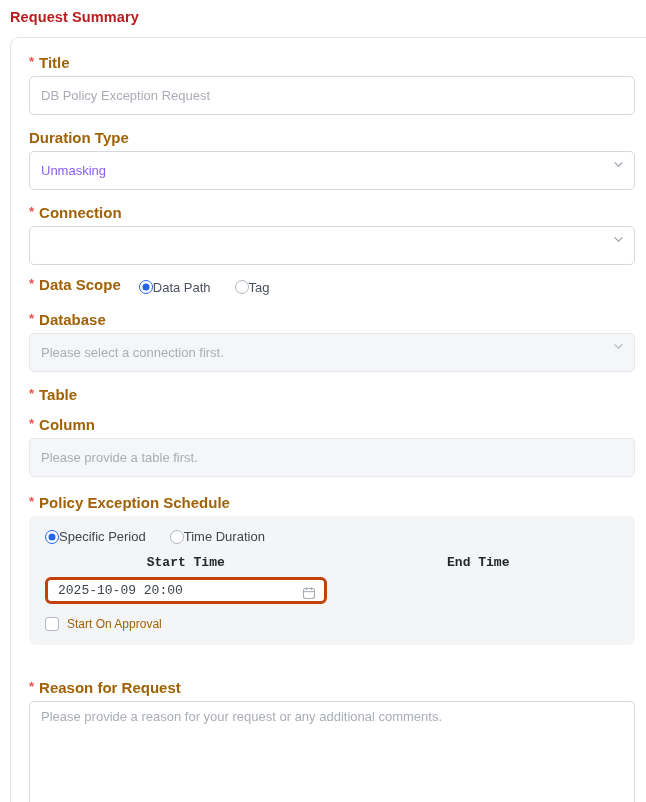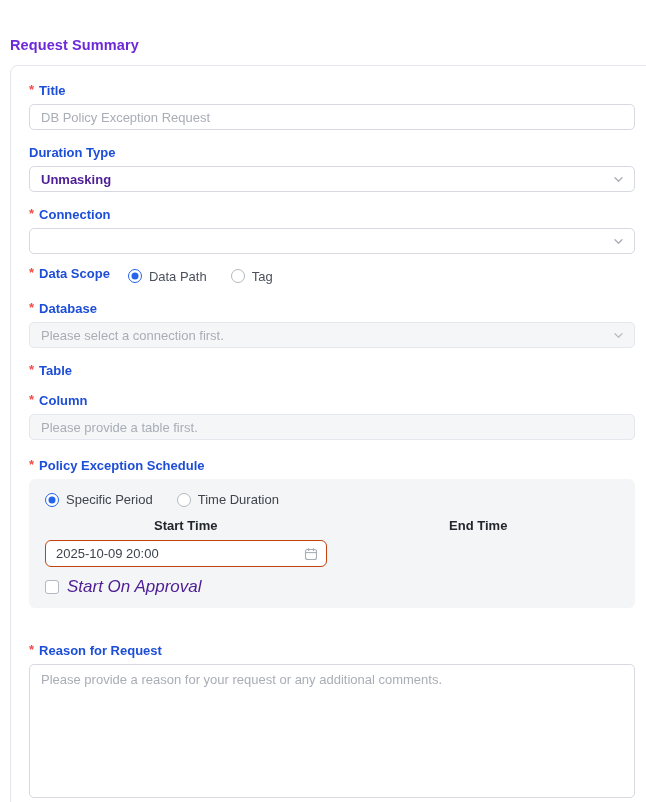--- a/index.html
+++ b/index.html
@@ -6,85 +6,84 @@
   html, body { width: 646px; height: 802px; overflow: hidden; }
   body {
     background: #ffffff;
     font-family: "Liberation Sans", sans-serif;
     color: #1f2329;
   }
   .page { padding: 9px 0 0 10px; }
   .page-title {
     font-size: 14.5px;
     font-weight: 700;
-    color: #6d28d9;
+    color: #b91c1c;
     letter-spacing: .1px;
-    margin-top: 28px;
   }
   .card {
     margin-top: 12px;
     width: 644px;
     border: 1px solid #e4e6eb;
     border-radius: 8px;
     padding: 16px 18px 24px 18px;
   }
   .field { margin-bottom: 14px; }
   .label-row {
     display: flex;
     align-items: center;
     gap: 5px;
     margin-bottom: 6px;
     height: 16px;
   }
   .label {
-    font-size: 13px;
+    font-size: 15px;
     font-weight: 600;
-    color: #1d4ed8;
+    color: #a16207;
   }
   .req {
     color: #f54a45;
     font-size: 13px;
     font-weight: 600;
     line-height: 16px;
   }
   .control {
     position: relative;
     width: 606px;
-    height: 26px;
+    height: 39px;
     border: 1px solid #d6d9e0;
     border-radius: 5px;
     background: #fff;
     display: flex;
     align-items: center;
     padding: 0 26px 0 11px;
     font-size: 13px;
   }
   .control.no-icon { padding-right: 11px; }
   .control input {
     border: none; outline: none; background: transparent;
     width: 100%; height: 100%;
     font-size: 13px; font-family: "Liberation Sans", sans-serif;
     color: #3d434c;
   }
   .control input::placeholder { color: #a9adb5; }
-  .select-value { color: #4c1d95; font-weight: bold; }
+  .select-value { color: #8b5cf6; }
   .disabled {
     background: #f5f6f8;
     border-color: #e4e7ed;
     text-align: right;
   }
   .disabled .select-value, .disabled .ph { color: #a9adb5; }
   .ph { color: #a9adb5; }
   .chevron {
     position: absolute; right: 9px; top: 6px;
     width: 13px; height: 13px;
     display: inline-flex;
   }
   .radio-group { display: flex; align-items: center; gap: 24px; }
-  .radio-item { display: flex; align-items: center; gap: 7px; cursor: pointer; }
+  .radio-item { display: flex; align-items: center; cursor: pointer; }
   .radio {
     width: 14px; height: 14px; border-radius: 50%;
     border: 1px solid #b3b8c2; background: #fff;
     position: relative; flex: 0 0 auto;
   }
   .radio.checked { border: 1.5px solid #2563eb; }
   .radio.checked::after {
     content: ""; position: absolute;
     left: 50%; top: 50%; transform: translate(-50%,-50%);
     width: 7px; height: 7px; border-radius: 50%;
@@ -93,41 +92,41 @@
   .radio-label { font-size: 13px; color: #4b515c; }
   .field-radio-row { display: flex; align-items: center; gap: 18px; margin-bottom: 16px; height: 16px; }
   .panel {
     width: 606px;
     background: #f4f5f6;
     border-radius: 6px;
     padding: 13px 16px 13px 16px;
     text-align: center;
   }
   .panel .radio-label { color: #3f444d; }
-  .time-row { display: flex; gap: 11px; margin-top: 11px; }
+  .time-row { display: flex; gap: 11px; margin-top: 11px; font-family: Liberation Mono, monospace; }
   .time-col { flex: 1; }
   .time-label { font-size: 13px; font-weight: 600; color: #22262d; height: 16px; margin-bottom: 6px; }
   .time-input {
     position: relative;
     height: 27px;
-    border: 1px solid #c2410c;
+    border: 3px solid #c2410c;
     border-radius: 6px;
     background: #fff;
     display: flex; align-items: center;
     padding: 0 28px 0 10px;
     font-size: 13px; color: #3d434c;
   }
   .cal-icon { position: absolute; right: 8px; top: 6px; width: 14px; height: 14px; display: inline-flex; }
   .checkbox-row { display: flex; align-items: center; gap: 8px; margin-top: 12px; height: 16px; }
   .checkbox {
     width: 14px; height: 14px;
     border: 1px solid #b3b8c2; border-radius: 3px;
     background: #fff; flex: 0 0 auto; cursor: pointer;
   }
-  .checkbox-label { font-size: 17px; color: #4c1d95; font-style: italic; }
+  .checkbox-label { font-size: 12px; color: #a16207; }
   .reason-field { margin-top: 34px; margin-bottom: 0; }
   .textarea-wrap { position: relative; width: 644px; }
   .textarea-wrap textarea {
     width: 606px; height: 134px;
     border: 1px solid #d6d9e0; border-radius: 5px;
     resize: none; outline: none;
     padding: 7px 11px;
     font-size: 13px; font-family: "Liberation Sans", sans-serif;
     color: #3d434c;
     display: block;

